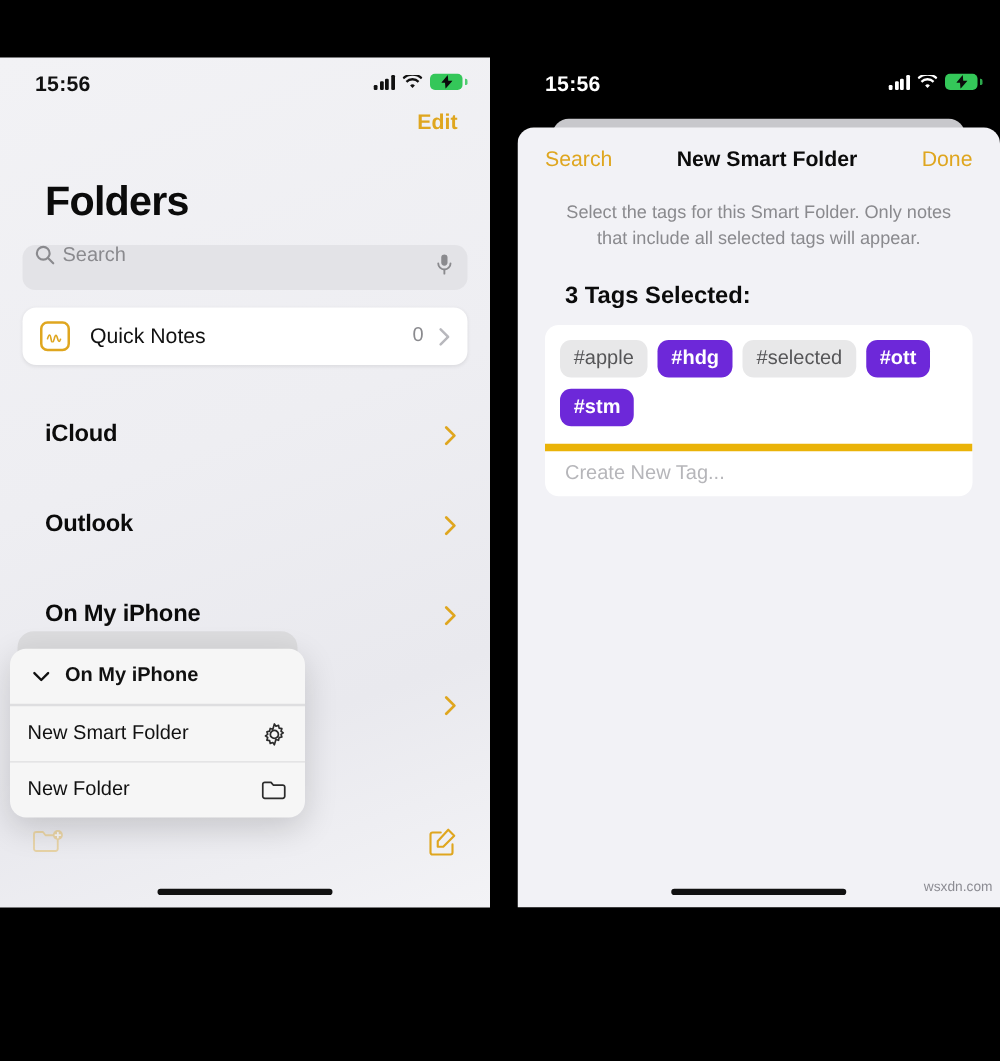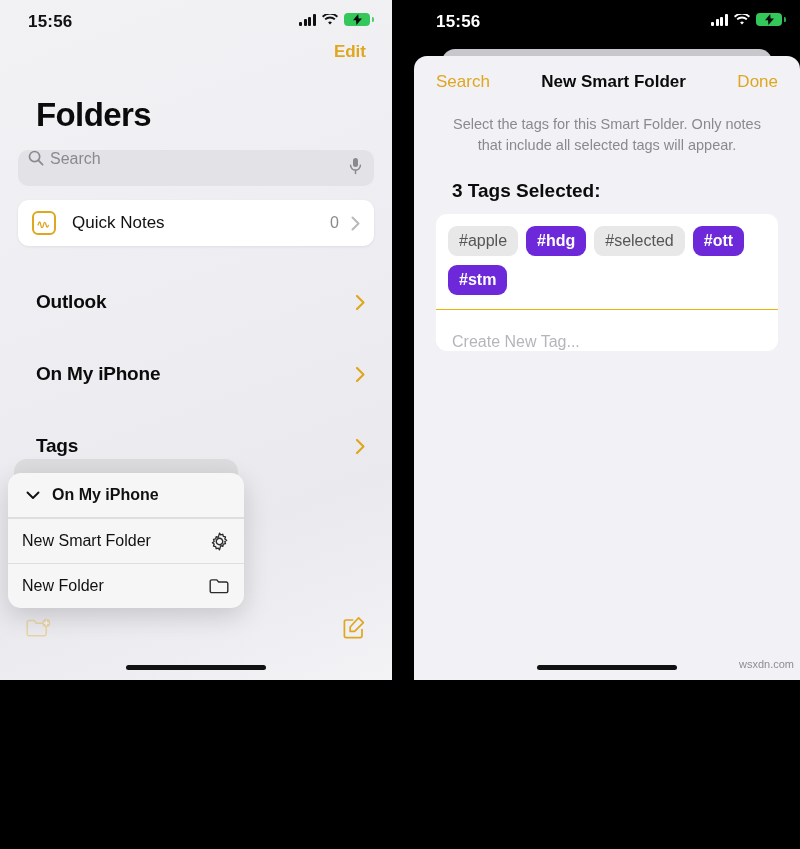--- a/index.html
+++ b/index.html
@@ -6,21 +6,21 @@
   * { margin:0; padding:0; box-sizing:border-box; }
   html,body { width:800px; height:849px; overflow:hidden; }
   body {
     font-family:"Liberation Sans", sans-serif;
     background:#000;
     -webkit-font-smoothing:antialiased;
   }
   .screens { position:relative; width:800px; height:849px; display:flex; }
 
   
-  .phone { position:relative; height:680px; overflow:hidden; }
+  .phone { position:relative; height:680px; overflow:hidden;margin-top:46px; }
   .phone-left  { width:392px; background:linear-gradient(160deg,#f2f2f5 0%,#eeeef2 45%,#e9e9ee 75%,#f3f3f6 100%); }
   .gap         { width:22px; background:#000; }
   .phone-right { width:386px; background:#000; }
 
   
   .statusbar { position:relative; height:42px; display:flex; align-items:center; }
   .sb-time { position:absolute; font-size:17px; font-weight:600; letter-spacing:.2px; }
   .sb-icons { position:absolute; display:flex; align-items:center; gap:6px; }
   .sb-left .sb-time { left:28px; top:12px; color:#111; }
   .sb-left .sb-icons { right:22px; top:13px; }
@@ -120,21 +120,21 @@
   .tags-card {
     margin:12px 22px 0 22px; background:#fff; border-radius:11px; overflow:hidden;
   }
   .tags-body { padding:12px 10px 14px 12px; display:flex; flex-wrap:wrap; gap:9px 8px; }
   .tag {
     border-radius:9px; padding:7px 11px; font-size:16px; line-height:1;
     display:inline-flex; align-items:center;text-align:center;
   }
   .tag.off { background:#e8e8e9; color:#555557; }
   .tag.on  { background:#6d28d9; color:#fff; font-weight:700; }
-  .tags-newrow { border-top:1px solid #eab308; height:42px; display:flex; align-items:flex-end; padding:0 16px; }
+  .tags-newrow { border-top:6px solid #eab308; height:42px; display:flex; align-items:center; padding:0 16px; }
   .tags-newrow span { font-size:16px; color:#b6b6ba; }
 
   .watermark { position:absolute; right:6px; bottom:10px; font-size:11px; color:#8c8c93; }
 </style>
 </head>
 <body>
 
 <div class="screens">
 
   <div class="phone phone-left">
@@ -193,20 +193,28 @@
       <span class="qn-label">Quick Notes</span>
       <span class="qn-count">0</span>
       <span>
         <svg class="chev-r" width="9" height="15" viewBox="0 0 9 15">
             <polyline points="1.5,1.5 7.5,7.5 1.5,13.5" fill="none" stroke="#b8b8bd" stroke-width="2" stroke-linecap="round" stroke-linejoin="round"></polyline>
           </svg>
       </span>
     </div>
 
     <div class="flist">
+      <div class="frow">
+        <span class="frow-label">iCloud</span>
+        <span>
+          <svg class="chev-r" width="11" height="17" viewBox="0 0 11 17">
+              <polyline points="2,2 8.5,8.5 2,15" fill="none" stroke="#dfa61f" stroke-width="2.2" stroke-linecap="round" stroke-linejoin="round"></polyline>
+            </svg>
+        </span>
+      </div>
       <div class="frow">
         <span class="frow-label">Outlook</span>
         <span>
           <svg class="chev-r" width="11" height="17" viewBox="0 0 11 17">
               <polyline points="2,2 8.5,8.5 2,15" fill="none" stroke="#dfa61f" stroke-width="2.2" stroke-linecap="round" stroke-linejoin="round"></polyline>
             </svg>
         </span>
       </div>
       <div class="frow">
         <span class="frow-label">On My iPhone</span>

